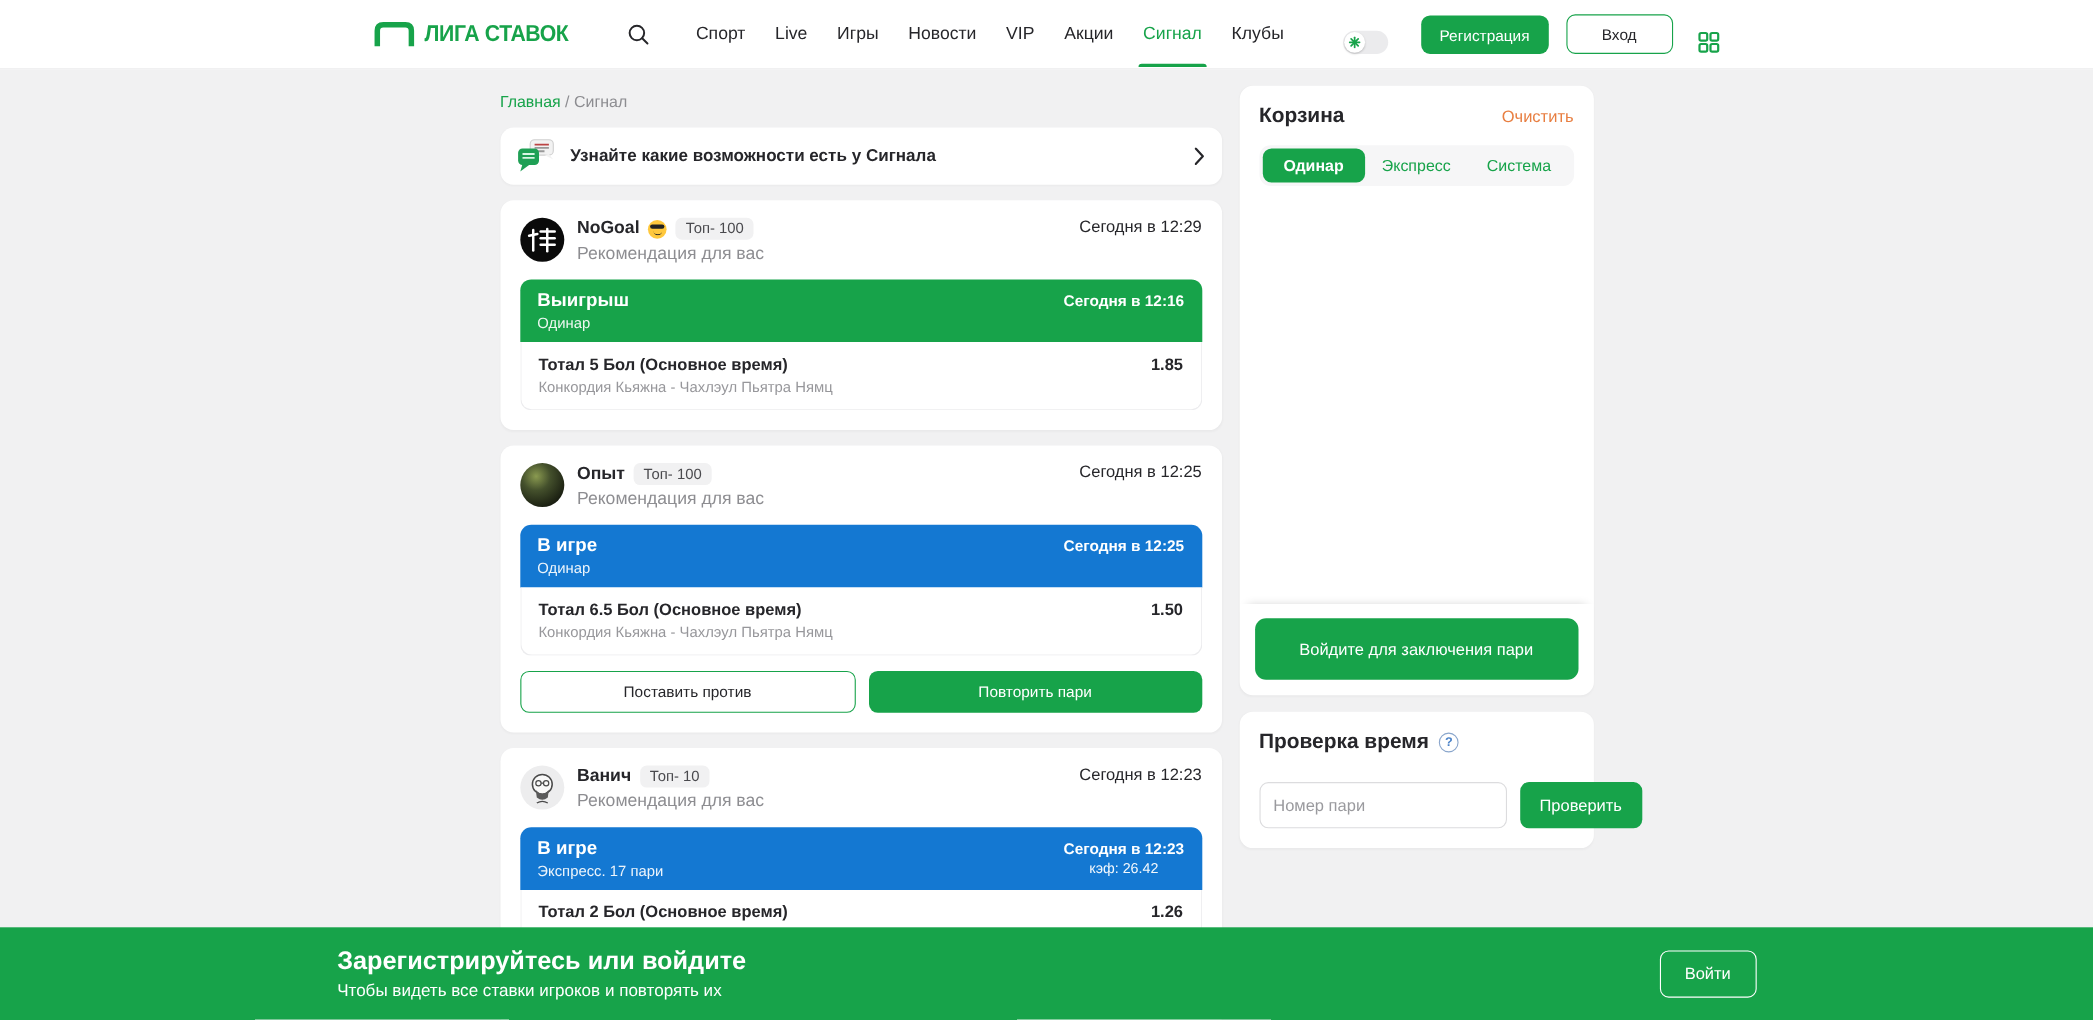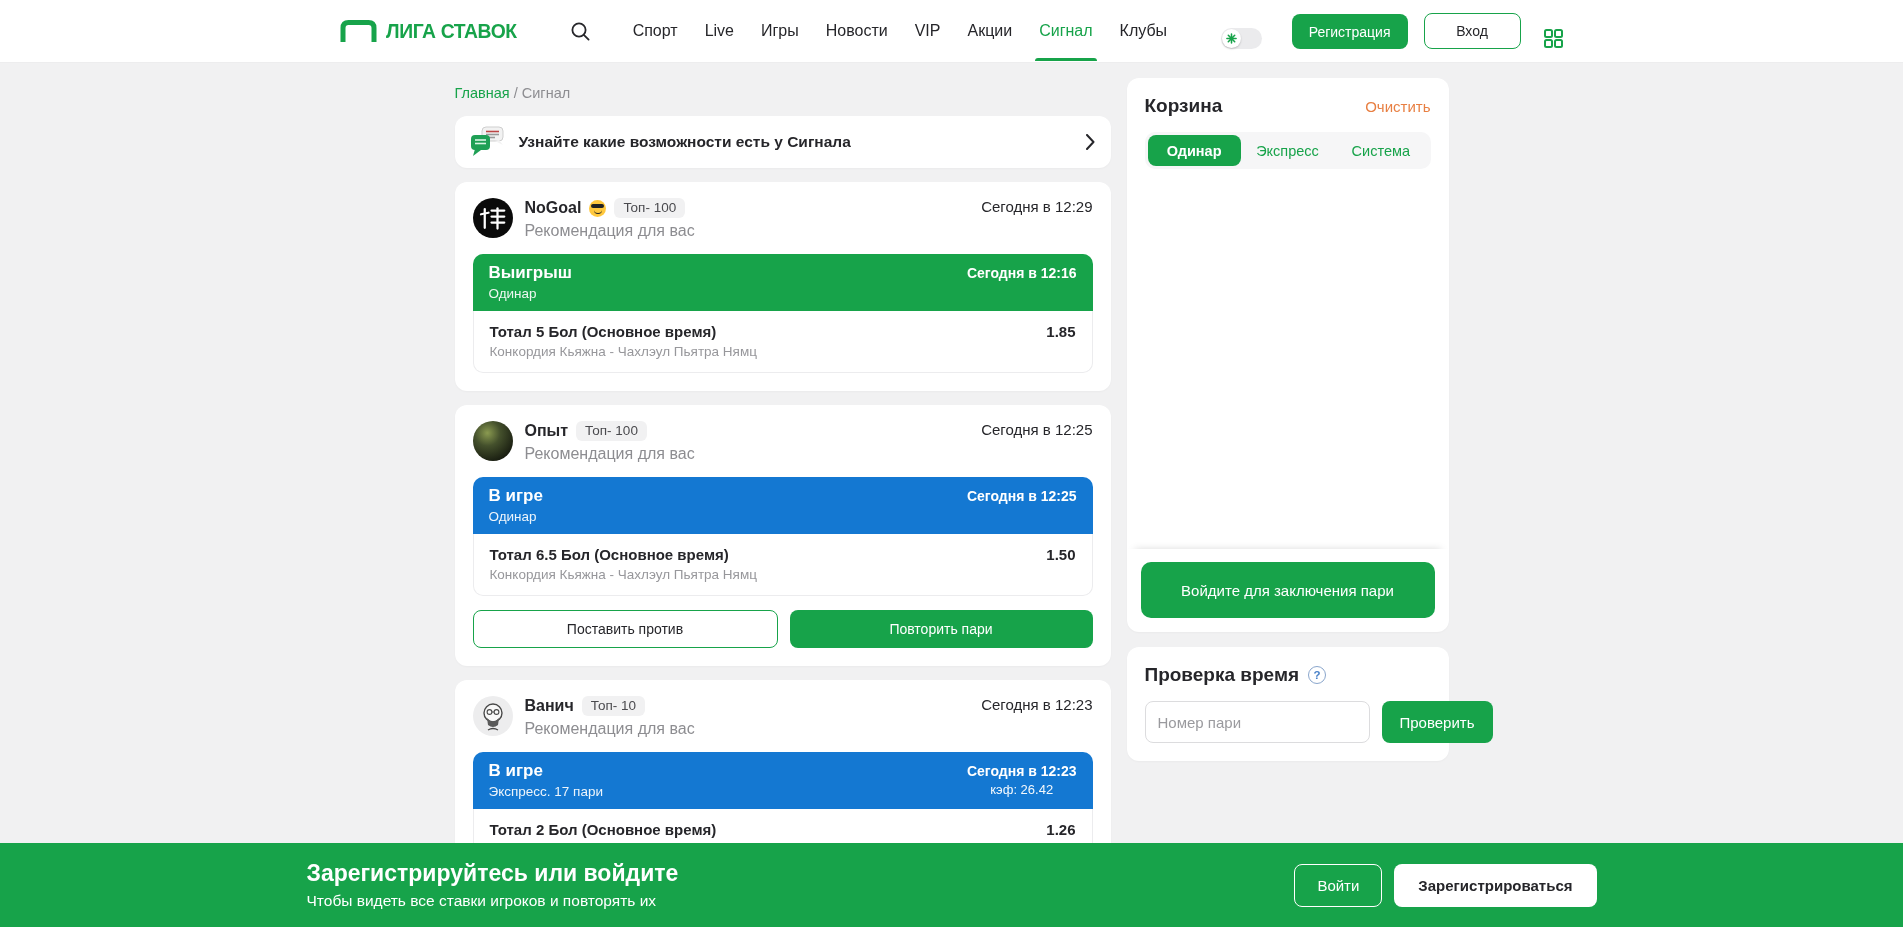--- a/index.html
+++ b/index.html
@@ -96,21 +96,21 @@
   .basket-tabs { margin-top:15px; background:#f6f6f7; border-radius:10px; padding:3px; display:flex; }
   .basket-tab { flex:1; height:31px; display:flex; align-items:center; justify-content:center; font-size:14.5px; color:#17A34A; border-radius:8px; cursor:pointer; }
   .basket-tab.active { background:#17A34A; color:#fff; font-weight:600; }
   .basket-footer { padding:13px 14px 14px; box-shadow:0 -7px 9px -8px rgba(0,0,0,.18); border-radius:0 0 12px 12px; }
   .btn-basket-login { width:100%; height:56px; background:#17A34A; color:#fff; font-size:15px; border-radius:10px; }
 
   .check-panel { background:#fff; border-radius:12px; margin-top:15px; padding:17px 18px 18px; box-shadow:0 1px 2px rgba(0,0,0,.03); }
   .check-title-row { display:flex; align-items:center; gap:9px; }
   .check-title { font-size:19px; font-weight:bold; }
   .q-icon { width:18px; height:18px; border:1.5px solid #8aa6cc; border-radius:50%; color:#4a82c8; font-size:11.5px; font-weight:bold; display:flex; align-items:center; justify-content:center; cursor:pointer; }
-  .check-row { display:flex; gap:12px; margin-top:15px; }
+  .check-row { display:flex; gap:12px; margin-top:25px; }
   .check-input { flex:1; height:42px; border:1px solid #dcdcde; border-radius:8px; padding:0 12px; font-size:15px; font-family:inherit; color:#26262a; outline:none; }
   .check-input::placeholder { color:#9a9a9e; }
   .btn-check { background:#17A34A; color:#fff; height:42px; padding:0 18px; font-size:15px; border-radius:8px; }
 
   
   .footer { position:absolute; left:0; right:0; bottom:0; height:84px; background:#17A34A; z-index:10; }
   .footer-inner { width:1290px; margin:0 auto; height:100%; display:flex; align-items:center; justify-content:space-between; }
   .footer-title { color:#fff; font-size:23px; font-weight:bold; }
   .footer-sub { color:#fff; font-size:15.5px; margin-top:5px; }
   .footer-btns { display:flex; gap:12px;padding-left:28px; }
@@ -376,16 +376,15 @@
 </div>
 
 <div class="footer">
   <div class="footer-inner">
     <div>
       <div class="footer-title">Зарегистрируйтесь или войдите</div>
       <div class="footer-sub">Чтобы видеть все ставки игроков и повторять их</div>
     </div>
     <div class="footer-btns">
       <button class="btn btn-footer-login">Войти</button>
-      <button class="btn btn-footer-register">Зарегистрироваться</button>
     </div>
   </div>
 </div>
 
 </body></html>

